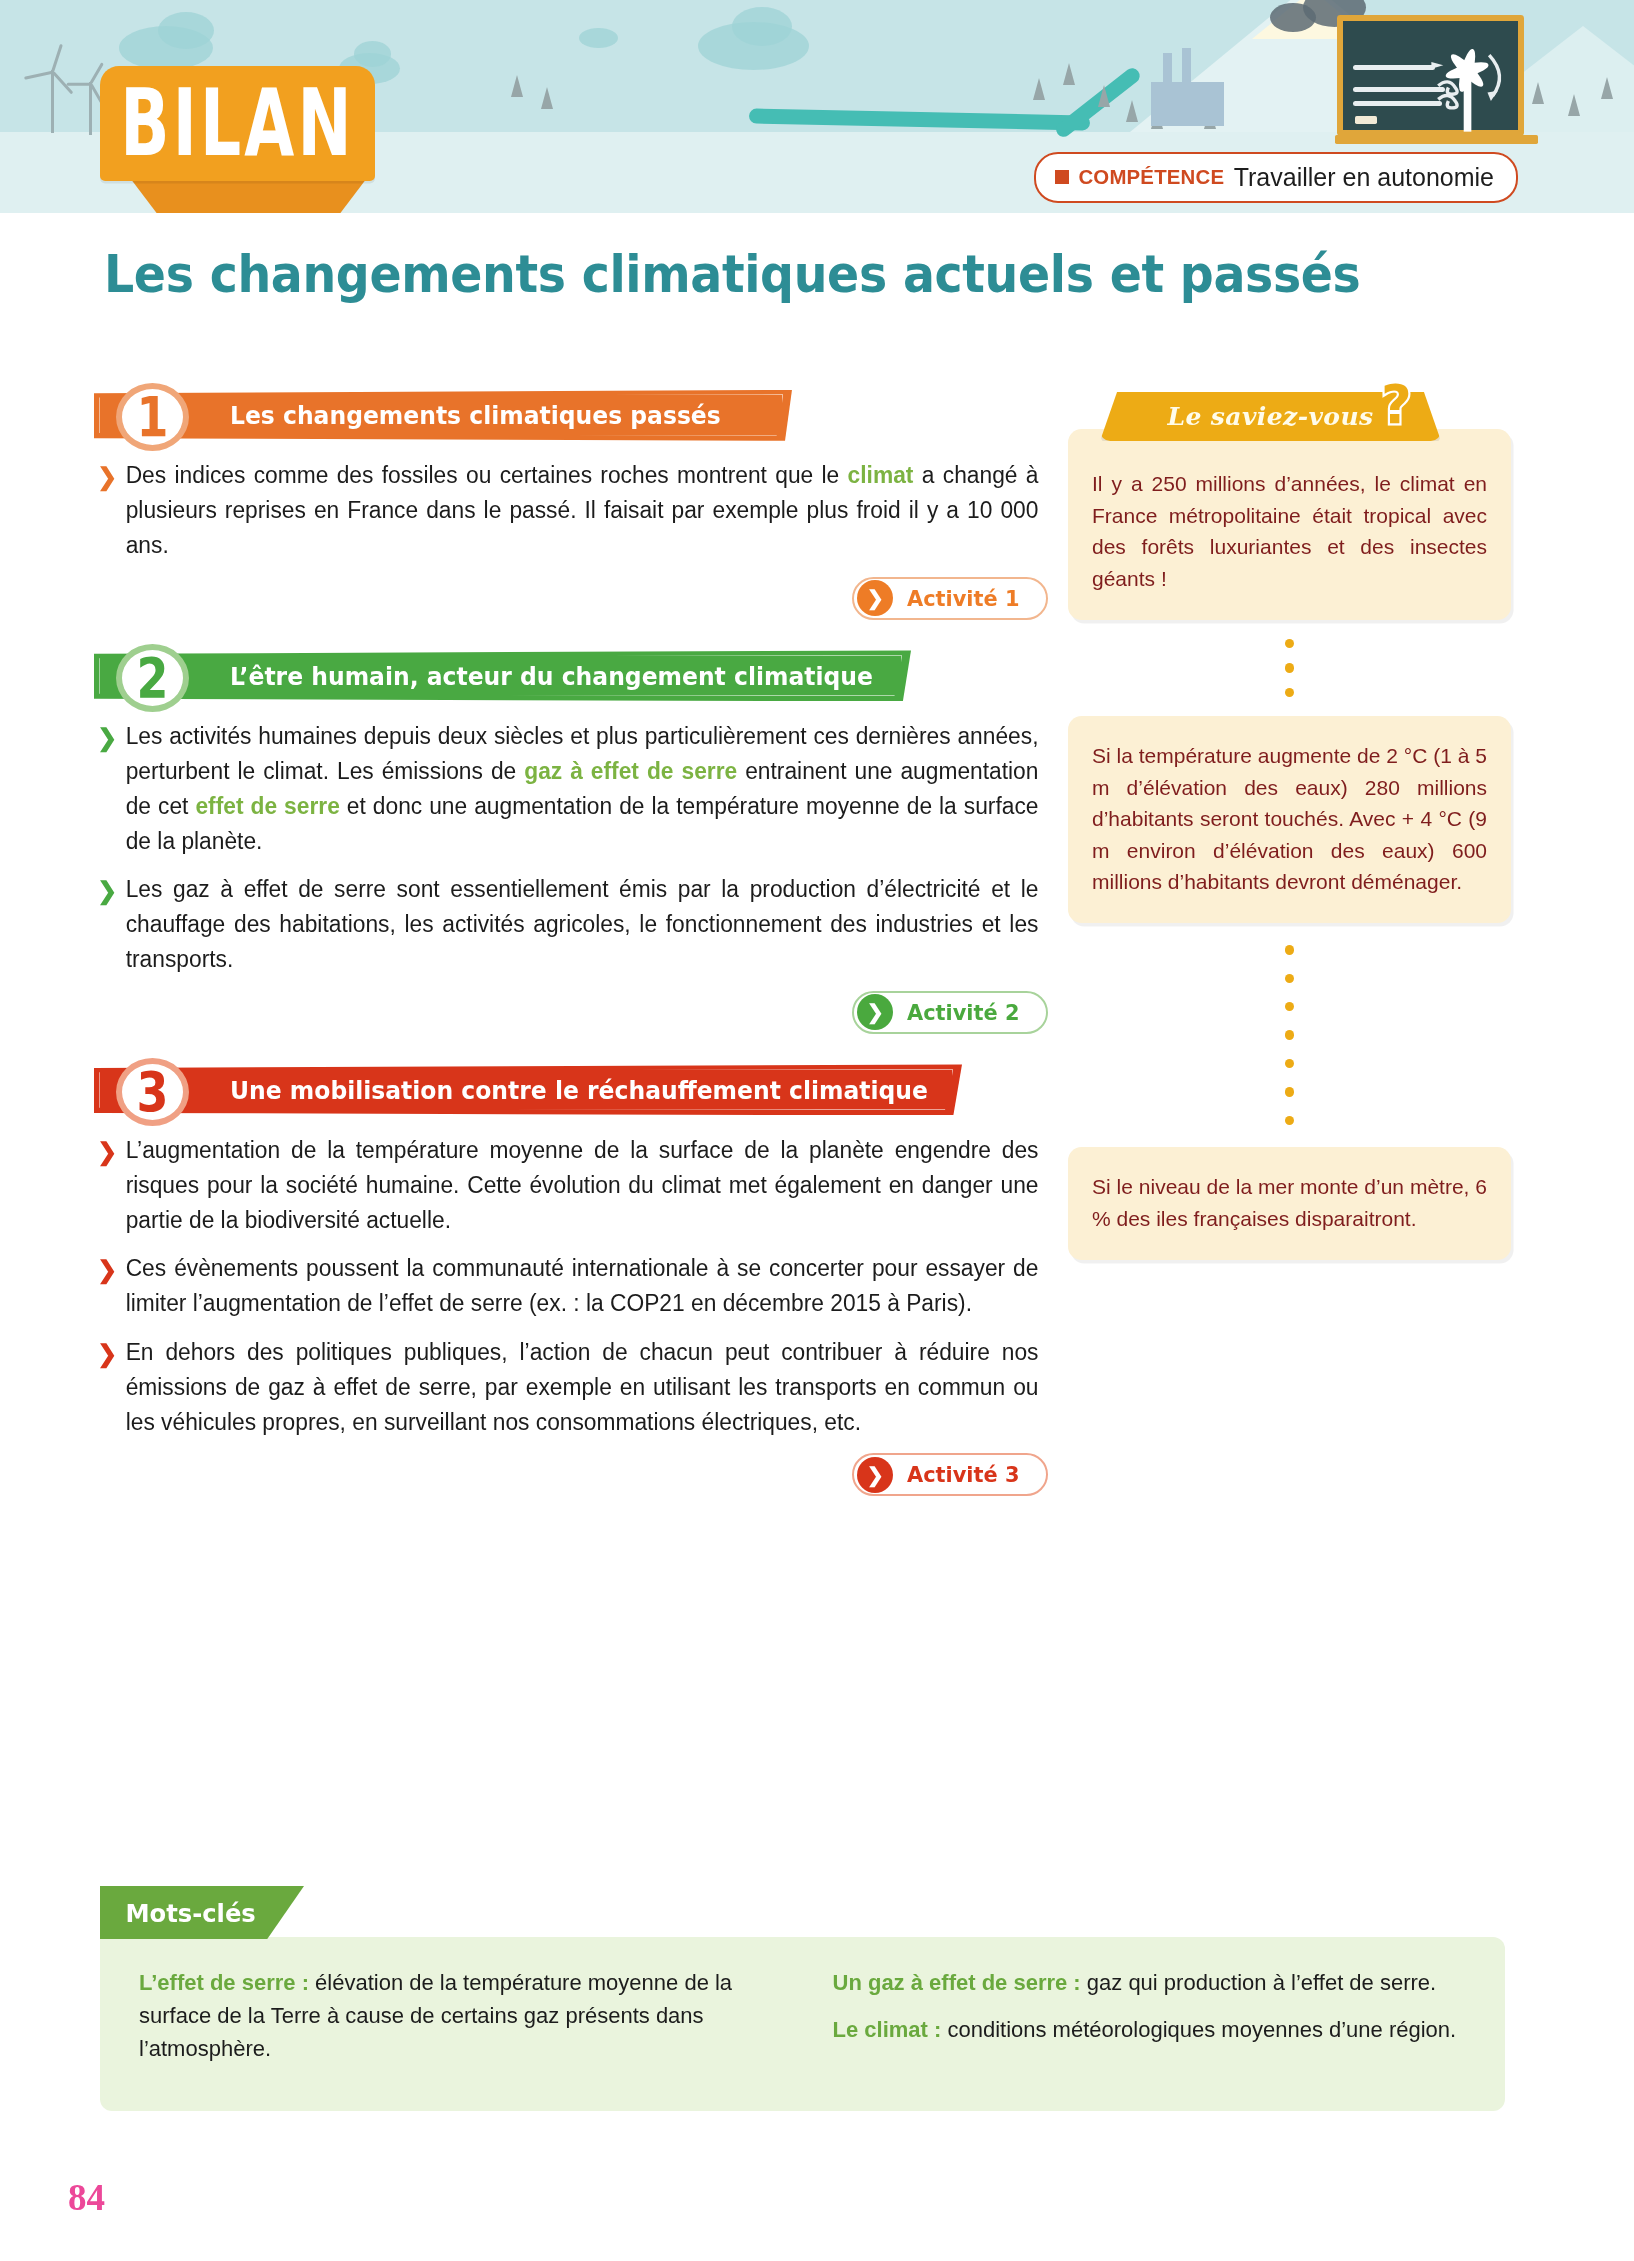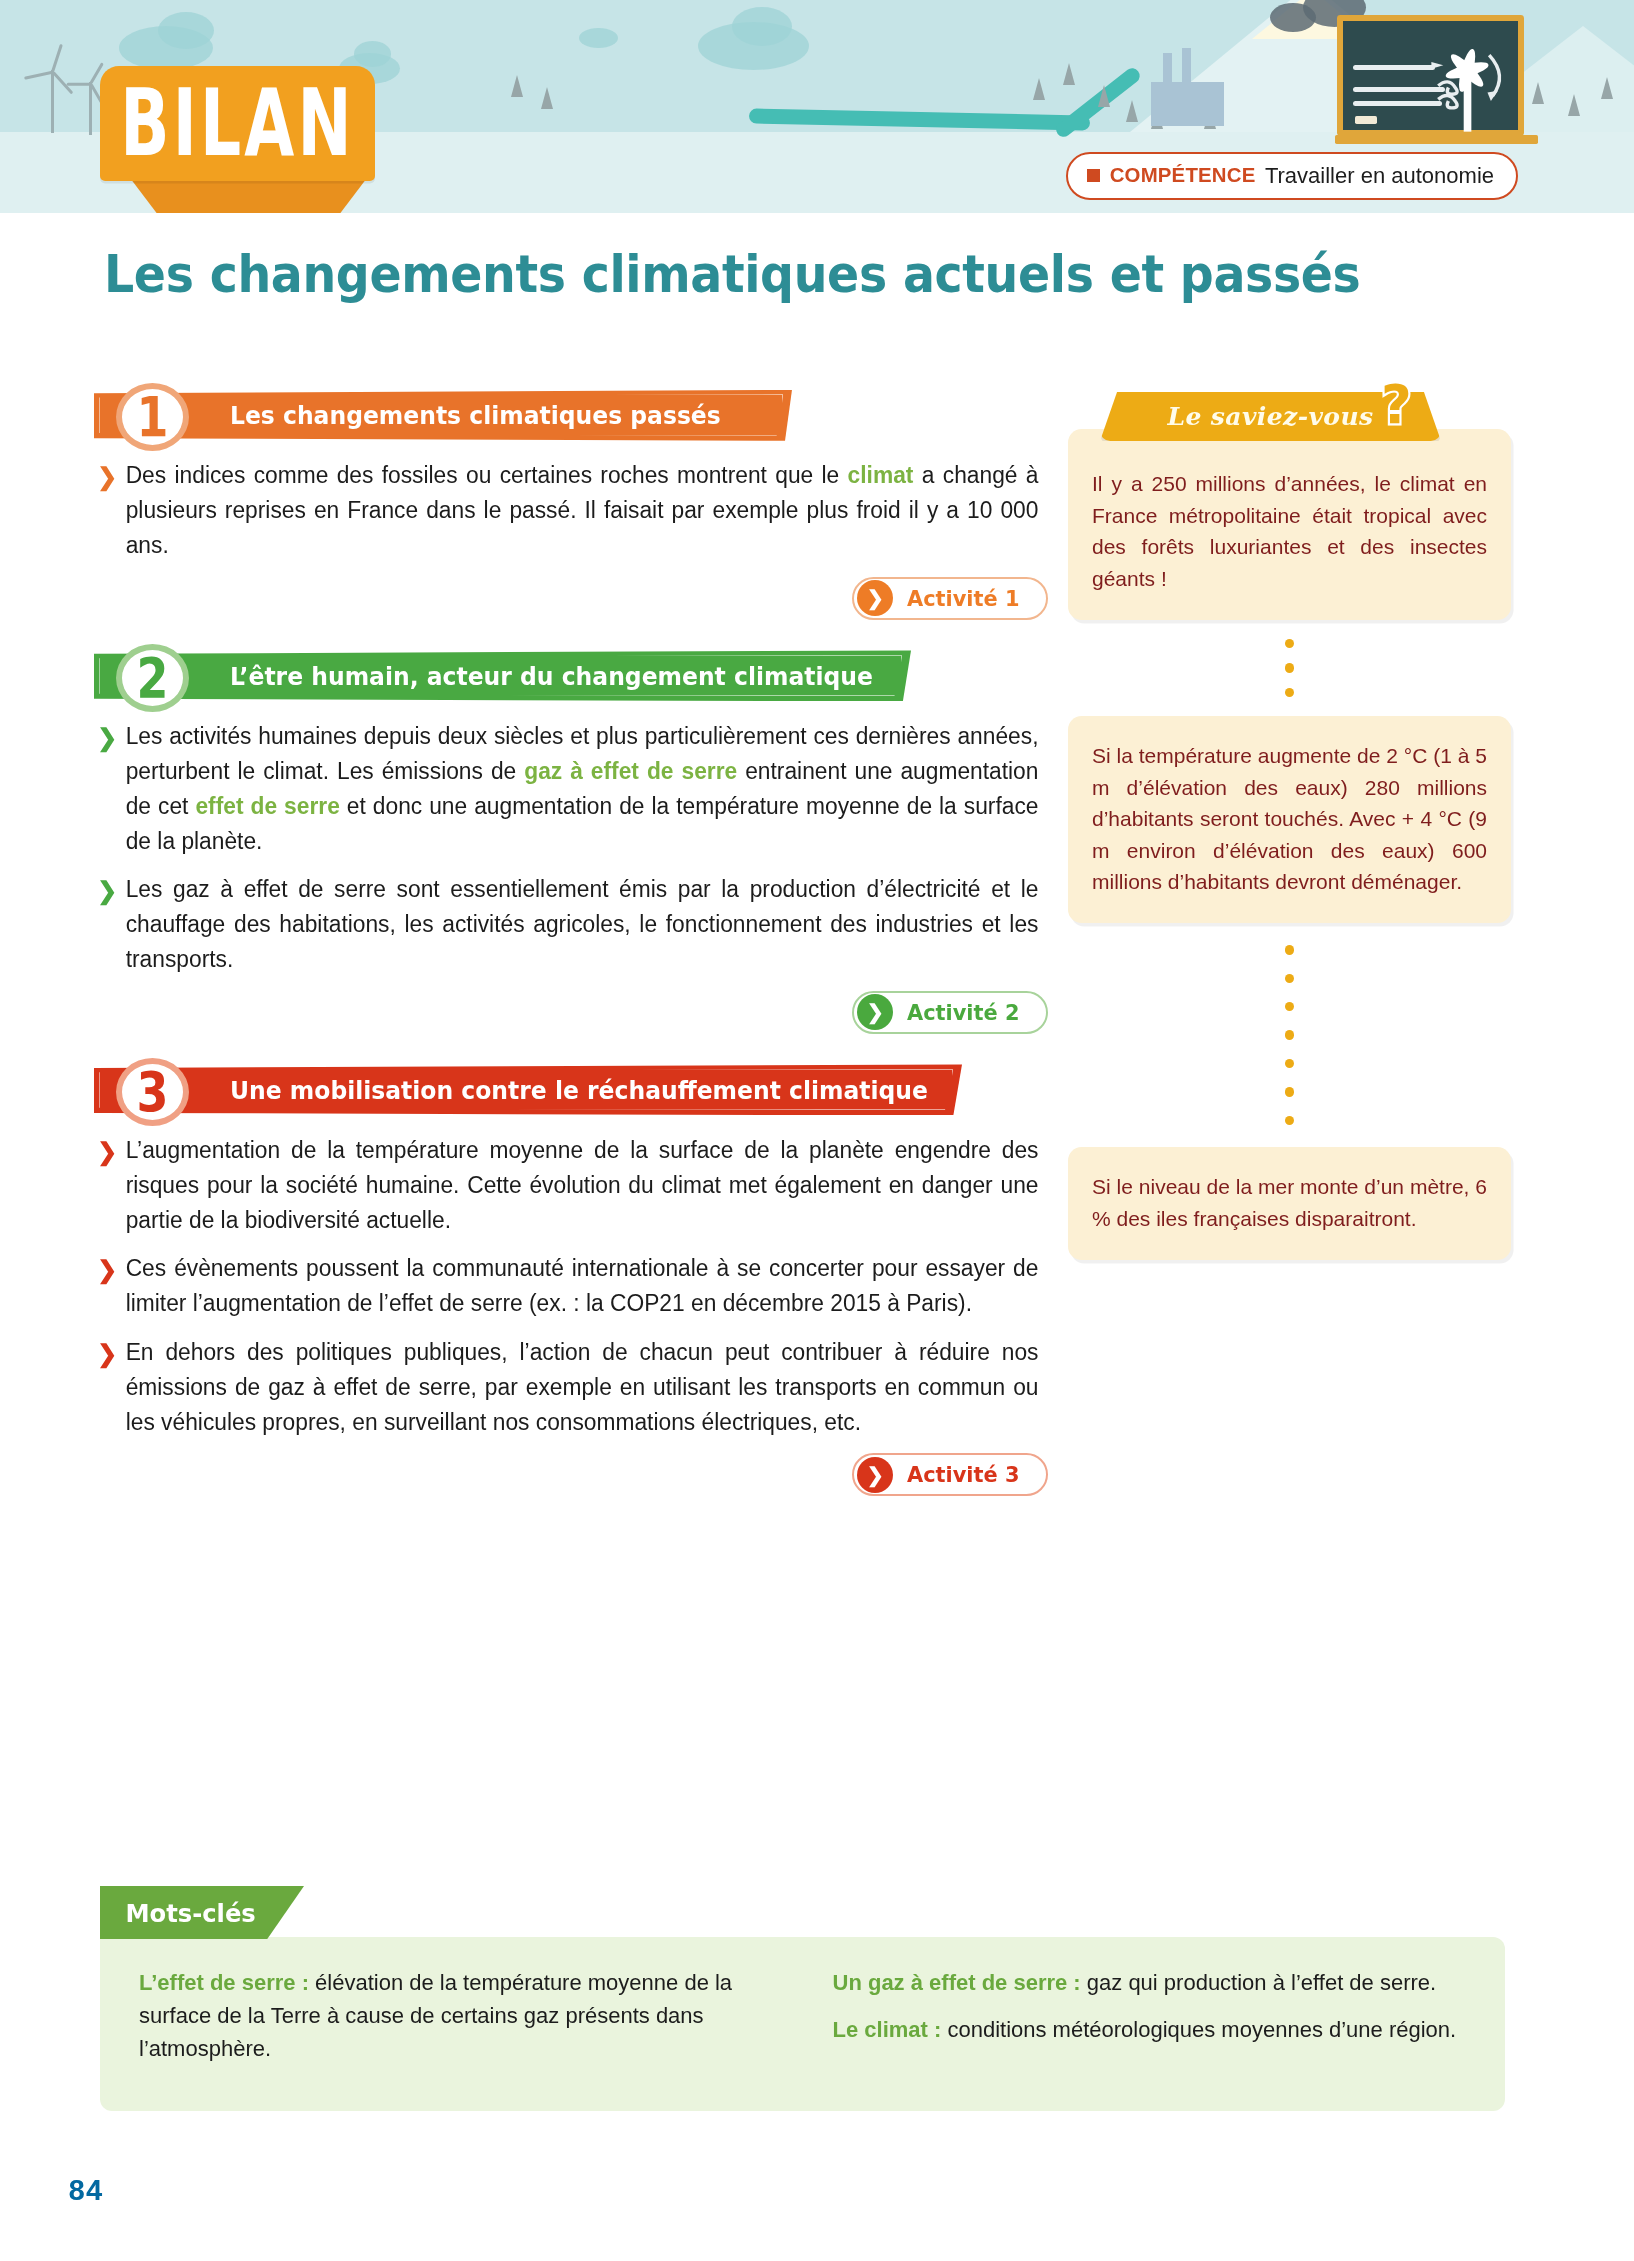--- a/index.html
+++ b/index.html
@@ -108,21 +108,21 @@
     border: 2.6px solid #cf4a20;
     border-radius: 24px;
     background: #ffffff;
     padding: 8.5px 22px 9.4px 19px;
     display: flex; align-items: center; gap: 9.4px;
     z-index: 11;
     white-space: nowrap;
   }
   .comp-square { width: 13.6px; height: 13.6px; background: #cf4a20; display:inline-block; }
   .comp-label { color: #cf4a20; font-weight: 700; font-size: 20.4px; letter-spacing: 0.2px; }
-  .comp-value { color: #1d1d1d; font-size: 22px; }
+  .comp-value { color: #1d1d1d; font-size: 25px; }
 
   
   .page-title {
     position: absolute; left: 104px; top: 245px;
     font-family: "DejaVu Sans", sans-serif;
     font-size: 51px;
     font-weight: 700;
     color: #2d8d95;
     letter-spacing: -0.4px;
     transform: scaleX(0.93);
@@ -303,22 +303,22 @@
     display: flex;
     gap: 60px;
     margin-top: -1.7px;
   }
   .mc-col { flex: 1; }
   .mc-entry { font-size: 22px; line-height: 1.5; color: #1c1c1c; margin-bottom: 13.6px; }
   .mc-term { color: #6aa93e; font-weight: 700; }
 
   .page-number {
     position: absolute; left: 68px; top: 2176px;
-    font-family: Liberation Mono, monospace;
-    font-weight: 700; font-size: 29px; color: #0369a1;
+    font-family: Liberation Serif, serif;
+    font-weight: 700; font-size: 37px; color: #ec4899;
   }
 </style>
 </head>
 <body>
 
 <div class="header-scene">
   <div class="sky"></div>
 
   <div class="cloud" style="left:119px; top:25.5px; width:94px; height:44px;"></div>
   <div class="cloud" style="left:158px; top:12px; width:56px; height:37px;"></div>

